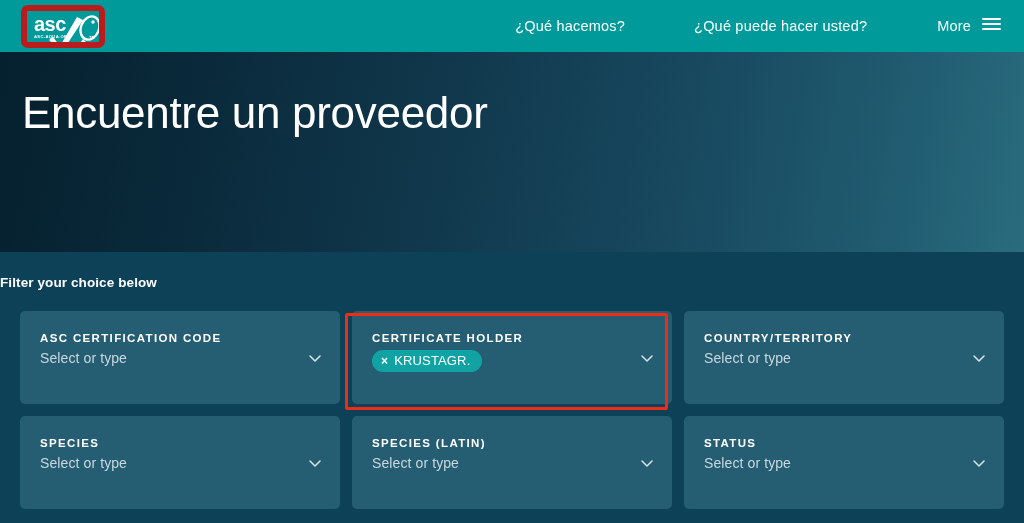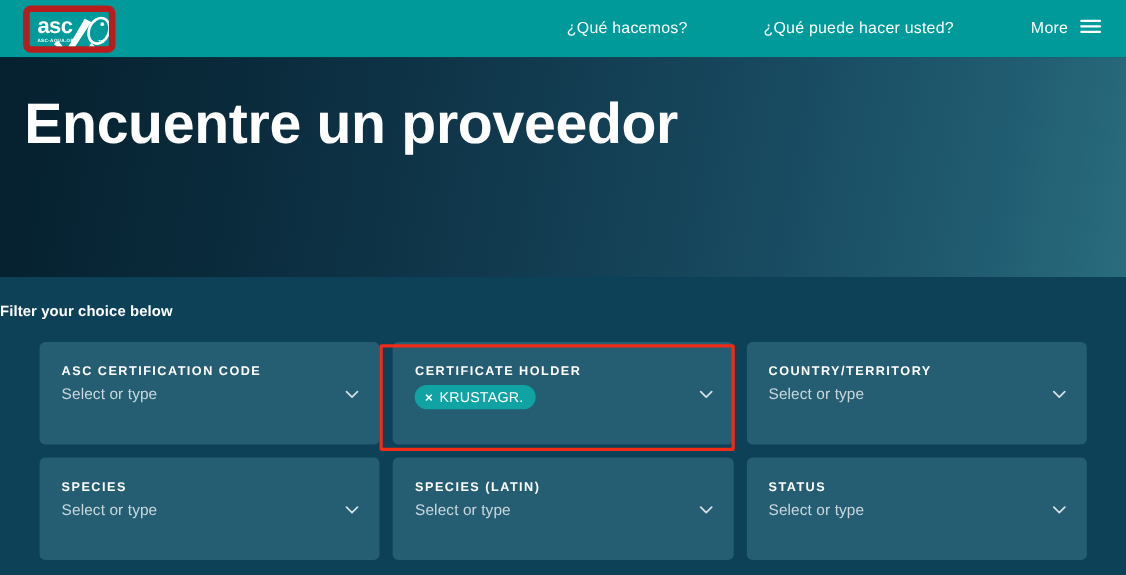--- a/index.html
+++ b/index.html
@@ -96,22 +96,22 @@
     width: 1024px;
     height: 200px;
     background: linear-gradient(100deg, #05202e 0%, #0a2b3c 22%, #10374b 42%, #184a60 68%, #215d72 88%, #2a6c7e 100%);
     display: flex;
     align-items: flex-start;
   }
   .hero-title {
     margin-left: 22px;
     margin-top: 38px;
     color: #ffffff;
-    font-size: 52px;
-    font-weight: bold;
+    font-size: 44px;
+    font-weight: normal;
     letter-spacing: -0.3px;
     line-height: 46px;
   }
 
   
   .filter-section {
     position: relative;
     width: 1024px;
     height: 271px;
     background: #0d4158;
@@ -119,21 +119,21 @@
   }
   .filter-heading {
     color: #ffffff;
     font-size: 13.5px;
     font-weight: bold;
     letter-spacing: 0.1px;
   }
 
   .grid {
     margin-top: 21px;
-    padding: 0 36px;
+    padding: 0 20px;
     display: grid;
     grid-template-columns: repeat(3, 1fr);
     column-gap: 12px;
     row-gap: 12px;
   }
 
   .card {
     position: relative;
     background: #255d72;
     border-radius: 5px;

